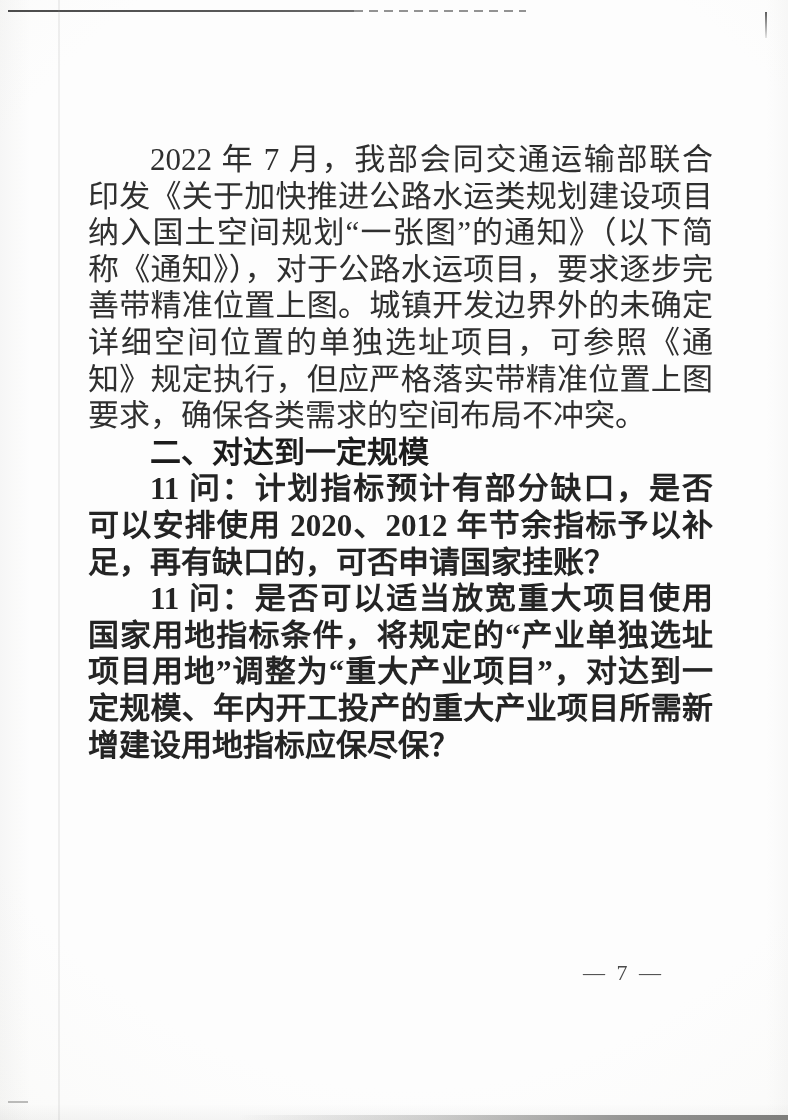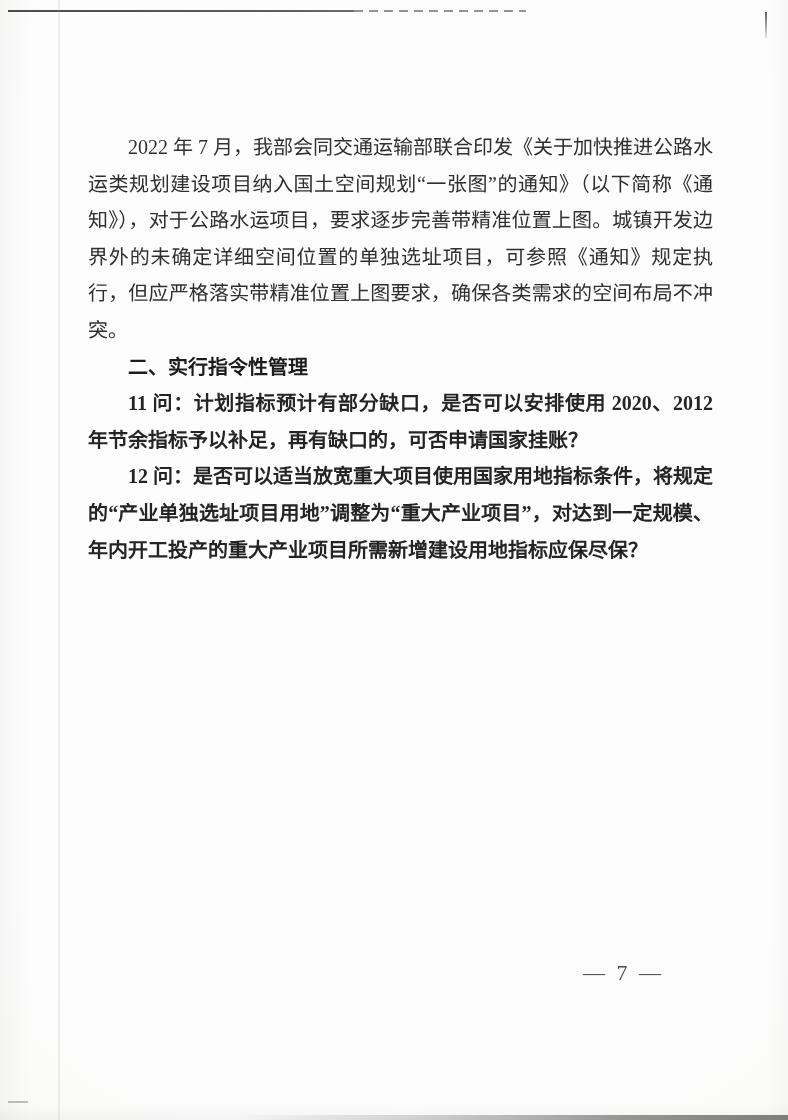--- a/index.html
+++ b/index.html
@@ -53,23 +53,23 @@
   .scan-dash-bottom-left {
     position: absolute; top: 1101px; left: 8px;
     width: 20px; height: 2px;
     background: #9a9a98;
     opacity: 0.65;
   }
   
   .doc {
     position: absolute;
     left: 88px;
-    top: 129px;
+    top: 142px;
     width: 625px;
-    font-size: 20px;
+    font-size: 31px;
     line-height: 36.6px;
     color: #2f2f2f;
     text-align: justify;
     text-justify: inter-ideograph;
   }
   .doc p {
     margin: 0;
     text-indent: 2em;
   }
   .doc p.heading {
@@ -99,20 +99,20 @@
 
   <div class="scan-line-top"></div>
   <div class="scan-line-top-dashed"></div>
   <div class="scan-tick-top-right"></div>
   <div class="fold-line-left"></div>
   <div class="scan-band-bottom"></div>
   <div class="scan-dash-bottom-left"></div>
 
   <div class="doc">
     <p class="body">2022 年 7 月，我部会同交通运输部联合印发《关于加快推进公路水运类规划建设项目纳入国土空间规划“一张图”的通知》（以下简称《通知》），对于公路水运项目，要求逐步完善带精准位置上图。城镇开发边界外的未确定详细空间位置的单独选址项目，可参照《通知》规定执行，但应严格落实带精准位置上图要求，确保各类需求的空间布局不冲突。</p>
-    <p class="heading">二、实行指令性管理</p>
+    <p class="heading">二、对达到一定规模</p>
     <p class="question">11 问：计划指标预计有部分缺口，是否可以安排使用 2020、2012 年节余指标予以补足，再有缺口的，可否申请国家挂账？</p>
-    <p class="question">12 问：是否可以适当放宽重大项目使用国家用地指标条件，将规定的“产业单独选址项目用地”调整为“重大产业项目”，对达到一定规模、年内开工投产的重大产业项目所需新增建设用地指标应保尽保？</p>
+    <p class="question">11 问：是否可以适当放宽重大项目使用国家用地指标条件，将规定的“产业单独选址项目用地”调整为“重大产业项目”，对达到一定规模、年内开工投产的重大产业项目所需新增建设用地指标应保尽保？</p>
   </div>
 
   <div class="page-number">— 7 —</div>
 
 </div>
 
 </body></html>

